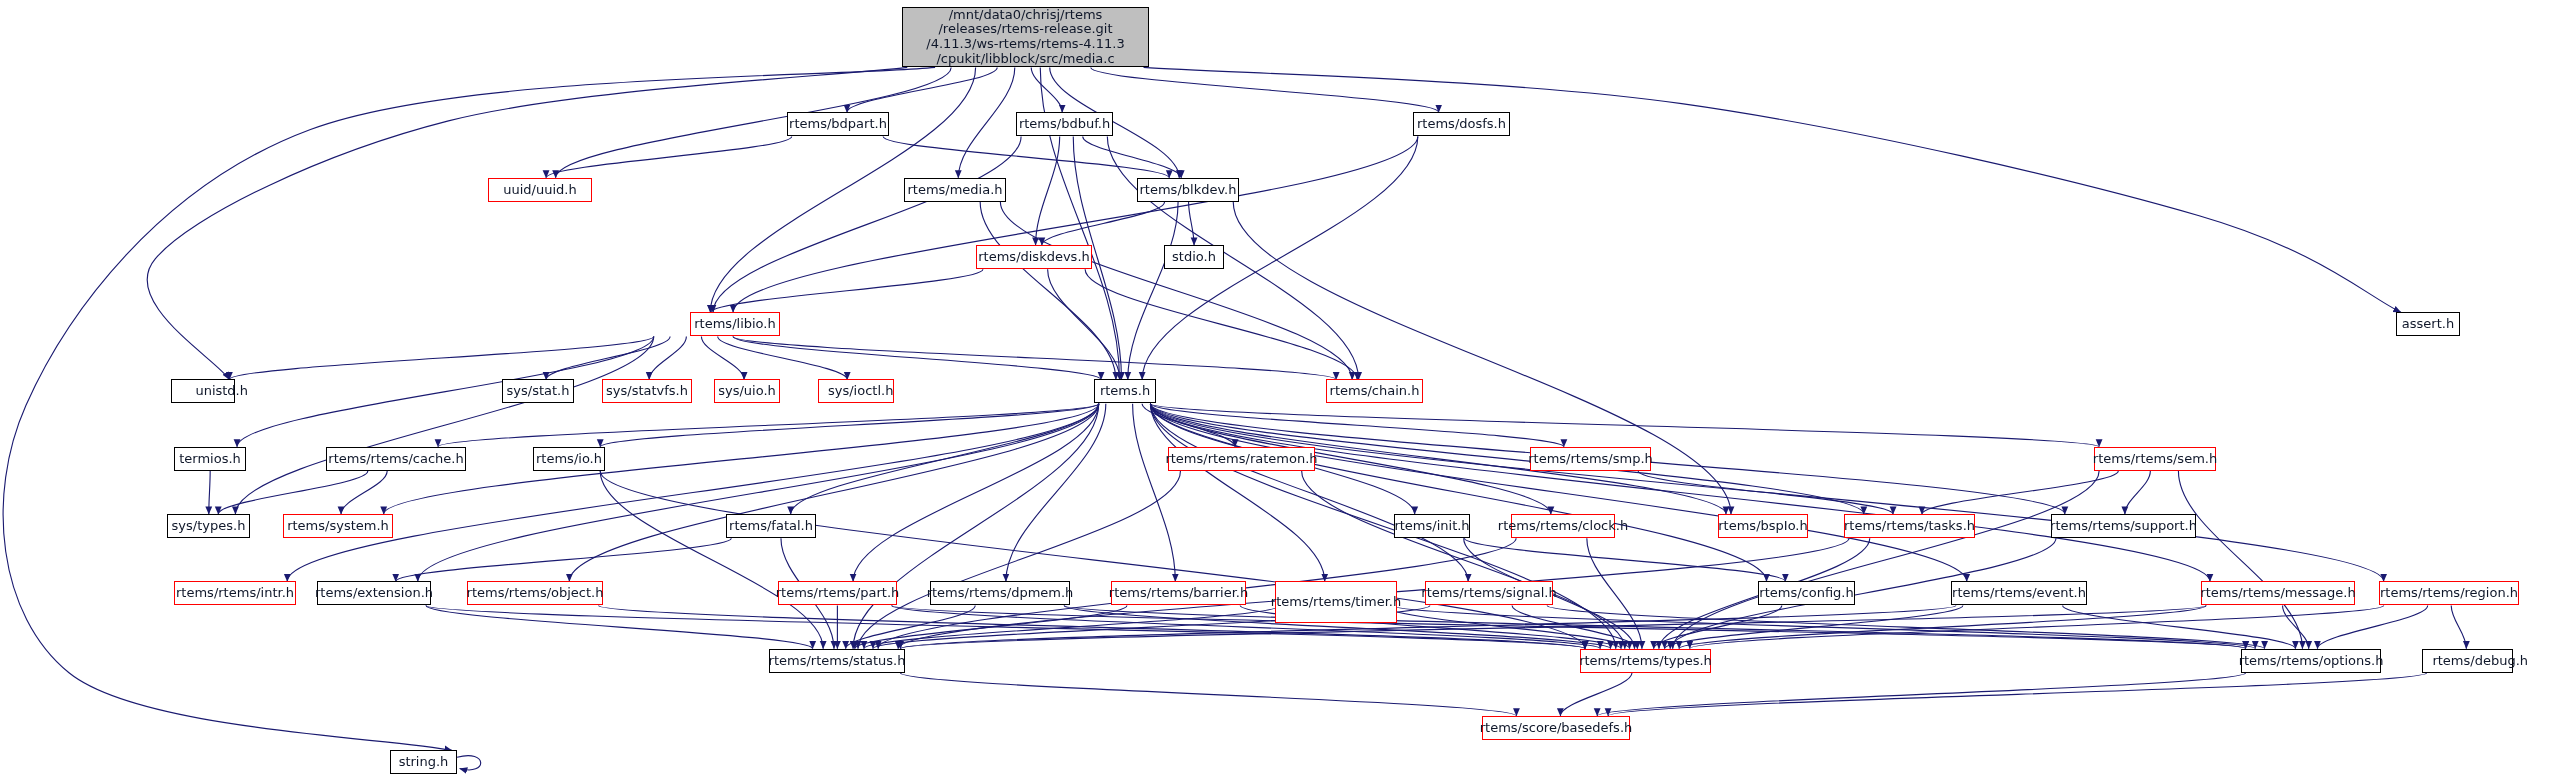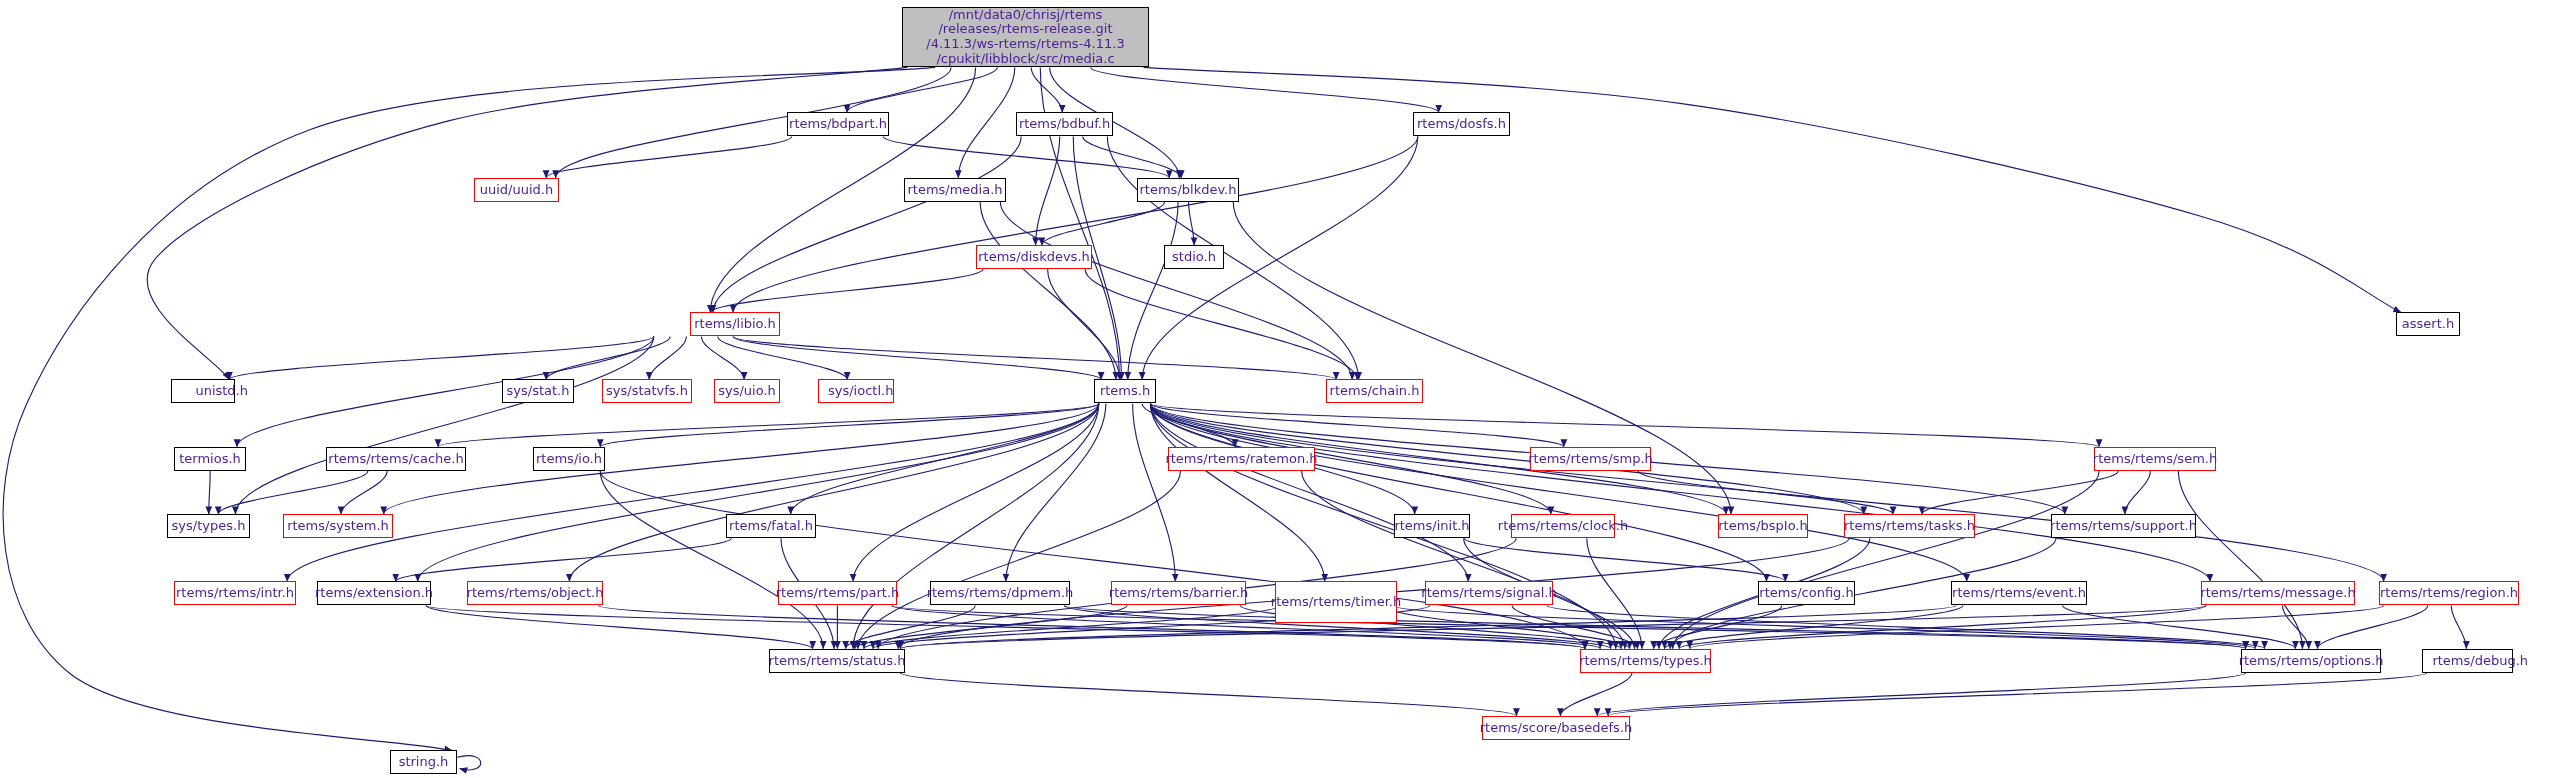--- a/index.html
+++ b/index.html
@@ -23,21 +23,21 @@
     stroke-width: 1.3;
   }
   .node {
     position: absolute;
     box-sizing: border-box;
     display: flex;
     align-items: center;
     justify-content: center;
     background: #ffffff;
     border: 0.9px solid #000000;
-    color: #4c1d95;
+    color: #0f172a;
     font-size: 13px;
     line-height: 14.7px;
     text-align: center;
     white-space: pre-line;
     padding: 0 2.6px;
     cursor: pointer;
   }
   .node.red { border-color: #ff0000; }
   .node.root { background: #bfbfbf; cursor: default; }
 </style>
@@ -170,21 +170,21 @@
       <path d="M 530 878 C 566 868, 566 900, 533 891" class="edge" marker-end="url(#arrow)"></path>
     </svg>
   <div id="node-layer">
       <div class="node root" style="left: 902px; top: 7px; width: 247px; height: 60px;">/mnt/data0/chrisj/rtems
 /releases/rtems-release.git
 /4.11.3/ws-rtems/rtems-4.11.3
 /cpukit/libblock/src/media.c</div>
       <div class="node" style="left: 787px; top: 112px; width: 102px; height: 24px;">rtems/bdpart.h</div>
       <div class="node" style="left: 1016px; top: 112px; width: 97px; height: 24px;">rtems/bdbuf.h</div>
       <div class="node" style="left: 1413px; top: 112px; width: 97px; height: 24px;">rtems/dosfs.h</div>
-      <div class="node red" style="left: 474px; top: 178px; width: 85px; height: 24px;">uuid/uuid.h</div>
+      <div class="node red" style="left: 488px; top: 178px; width: 104px; height: 24px;">uuid/uuid.h</div>
       <div class="node" style="left: 904px; top: 178px; width: 102px; height: 24px;">rtems/media.h</div>
       <div class="node" style="left: 1137px; top: 178px; width: 102px; height: 24px;">rtems/blkdev.h</div>
       <div class="node red" style="left: 976px; top: 245px; width: 116px; height: 24px;">rtems/diskdevs.h</div>
       <div class="node" style="left: 1164px; top: 245px; width: 60px; height: 24px;">stdio.h</div>
       <div class="node red" style="left: 649px; top: 312px; width: 90px; height: 24px; margin-left: 41px;">rtems/libio.h</div>
       <div class="node" style="left: 2396px; top: 312px; width: 64px; height: 24px;">assert.h</div>
       <div class="node" style="left: 171px; top: 379px; width: 64px; height: 24px; padding-left: 40px;">unistd.h</div>
       <div class="node" style="left: 502px; top: 379px; width: 72px; height: 24px;">sys/stat.h</div>
       <div class="node red" style="left: 602px; top: 379px; width: 90px; height: 24px;">sys/statvfs.h</div>
       <div class="node red" style="left: 714px; top: 379px; width: 66px; height: 24px;">sys/uio.h</div>

